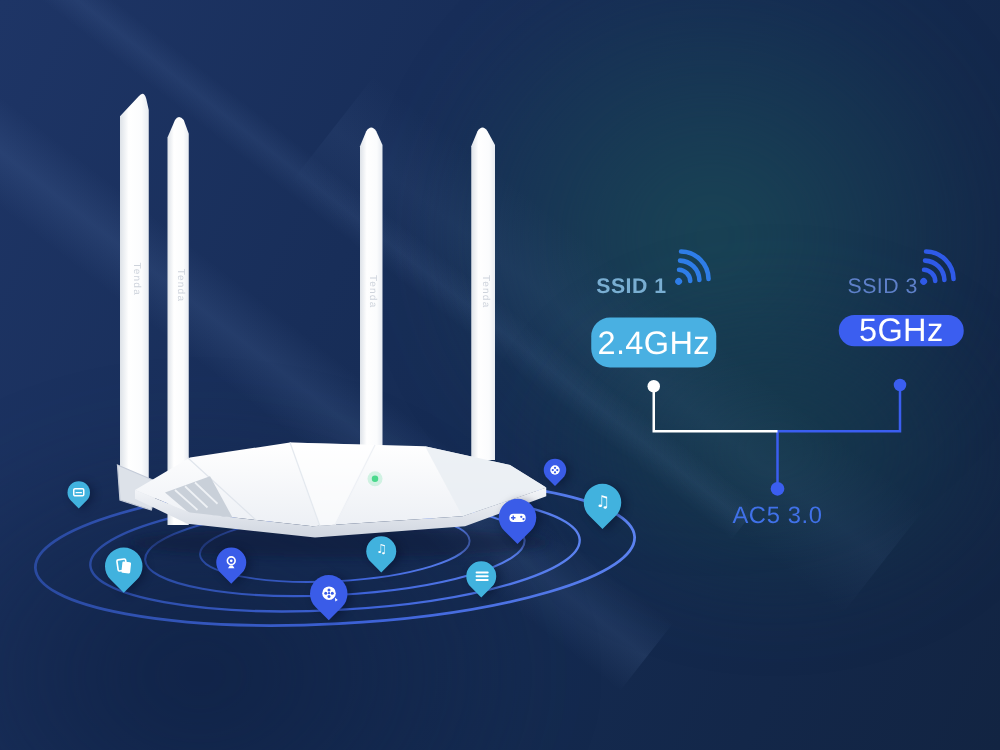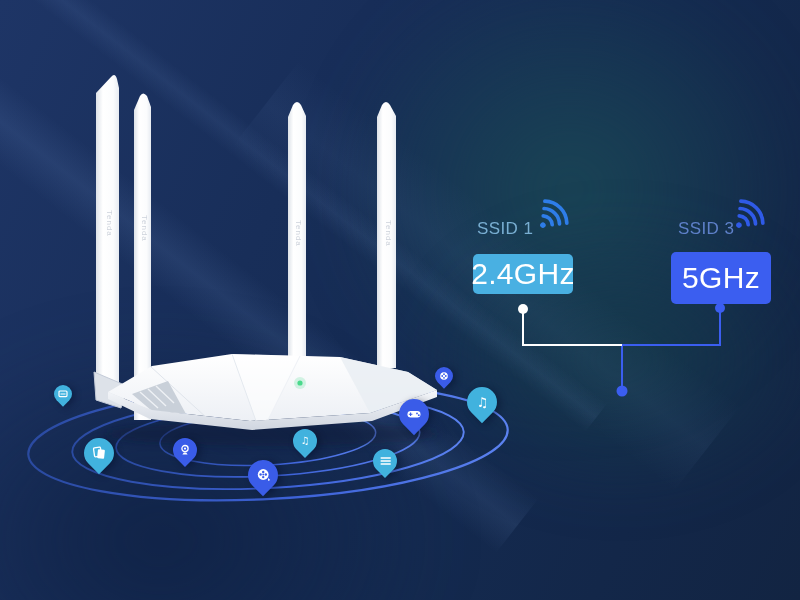--- a/index.html
+++ b/index.html
@@ -32,29 +32,29 @@
   .pin.md{width:24px;height:24px;}
   .pin.sm{width:18px;height:18px;}
   .pin.cyan{background:#41b2de;}
   .pin.blue{background:#3a5ce8;}
   .pin .glyph svg{display:block;}
   .note-glyph{font-family:"DejaVu Sans",sans-serif;font-size:13px;}
   .note-glyph.small{font-size:10px;}
   
   #wires{position:absolute;left:0;top:0;z-index:4;pointer-events:none;}
   .ssid-label{position:absolute;z-index:5;font-size:17px;letter-spacing:.4px;}
-  .ssid-label.one{left:477px;top:219px;color:#79aed2;}
+  .ssid-label.one{left:477px;top:219px;color:#79aed2;font-weight:bold;}
   .ssid-label.two{left:678px;top:219px;color:#5e80c9;}
   .wifi{position:absolute;z-index:5;}
   .wifi.one{left:528px;top:192px;}
   .wifi.two{left:724px;top:192px;}
   .band-box{position:absolute;z-index:5;display:flex;align-items:center;justify-content:center;
-    color:#ffffff;font-size:30px;font-weight:500;border-radius:5px;letter-spacing:.3px;}
+    color:#ffffff;font-size:26px;font-weight:500;border-radius:15px;letter-spacing:.3px;}
   .band-box.b24{left:473px;top:254px;width:100px;height:40px;background:#49b0e2;}
-  .band-box.b5{left:671px;top:252px;width:100px;height:52px;background:#3b5ef0;}
+  .band-box.b5{left:671px;top:252px;width:100px;height:25px;background:#3b5ef0;}
   .model-label{position:absolute;z-index:5;left:560px;top:402px;width:124px;text-align:center;
     color:#4071e8;font-size:19px;letter-spacing:.5px;}
 </style>
 </head>
 <body>
 
 <div class="stage">
 
   <div class="blob teal1"></div>
   <div class="blob teal2"></div>
@@ -227,14 +227,15 @@
   <svg class="wifi two" width="50" height="46" viewBox="0 0 40 40">
     <g transform="rotate(45 20 20)" stroke="#2f5ae8" stroke-width="3.2" fill="none" stroke-linecap="round">
       <path d="M14.5,26.5 A8.2,8.2 0 0 1 25.5,26.5"></path>
       <path d="M10.5,21.5 A14,14 0 0 1 29.5,21.5"></path>
       <path d="M6.5,16.5 A19.5,19.5 0 0 1 33.5,16.5"></path>
       <circle cx="20" cy="32.4" r="2.4" fill="#2f5ae8" stroke="none"></circle>
     </g>
   </svg>
   <div class="band-box b5">5GHz</div>
 
+  <div class="model-label">AC5 3.0</div>
 
 </div>
 
 </body></html>

